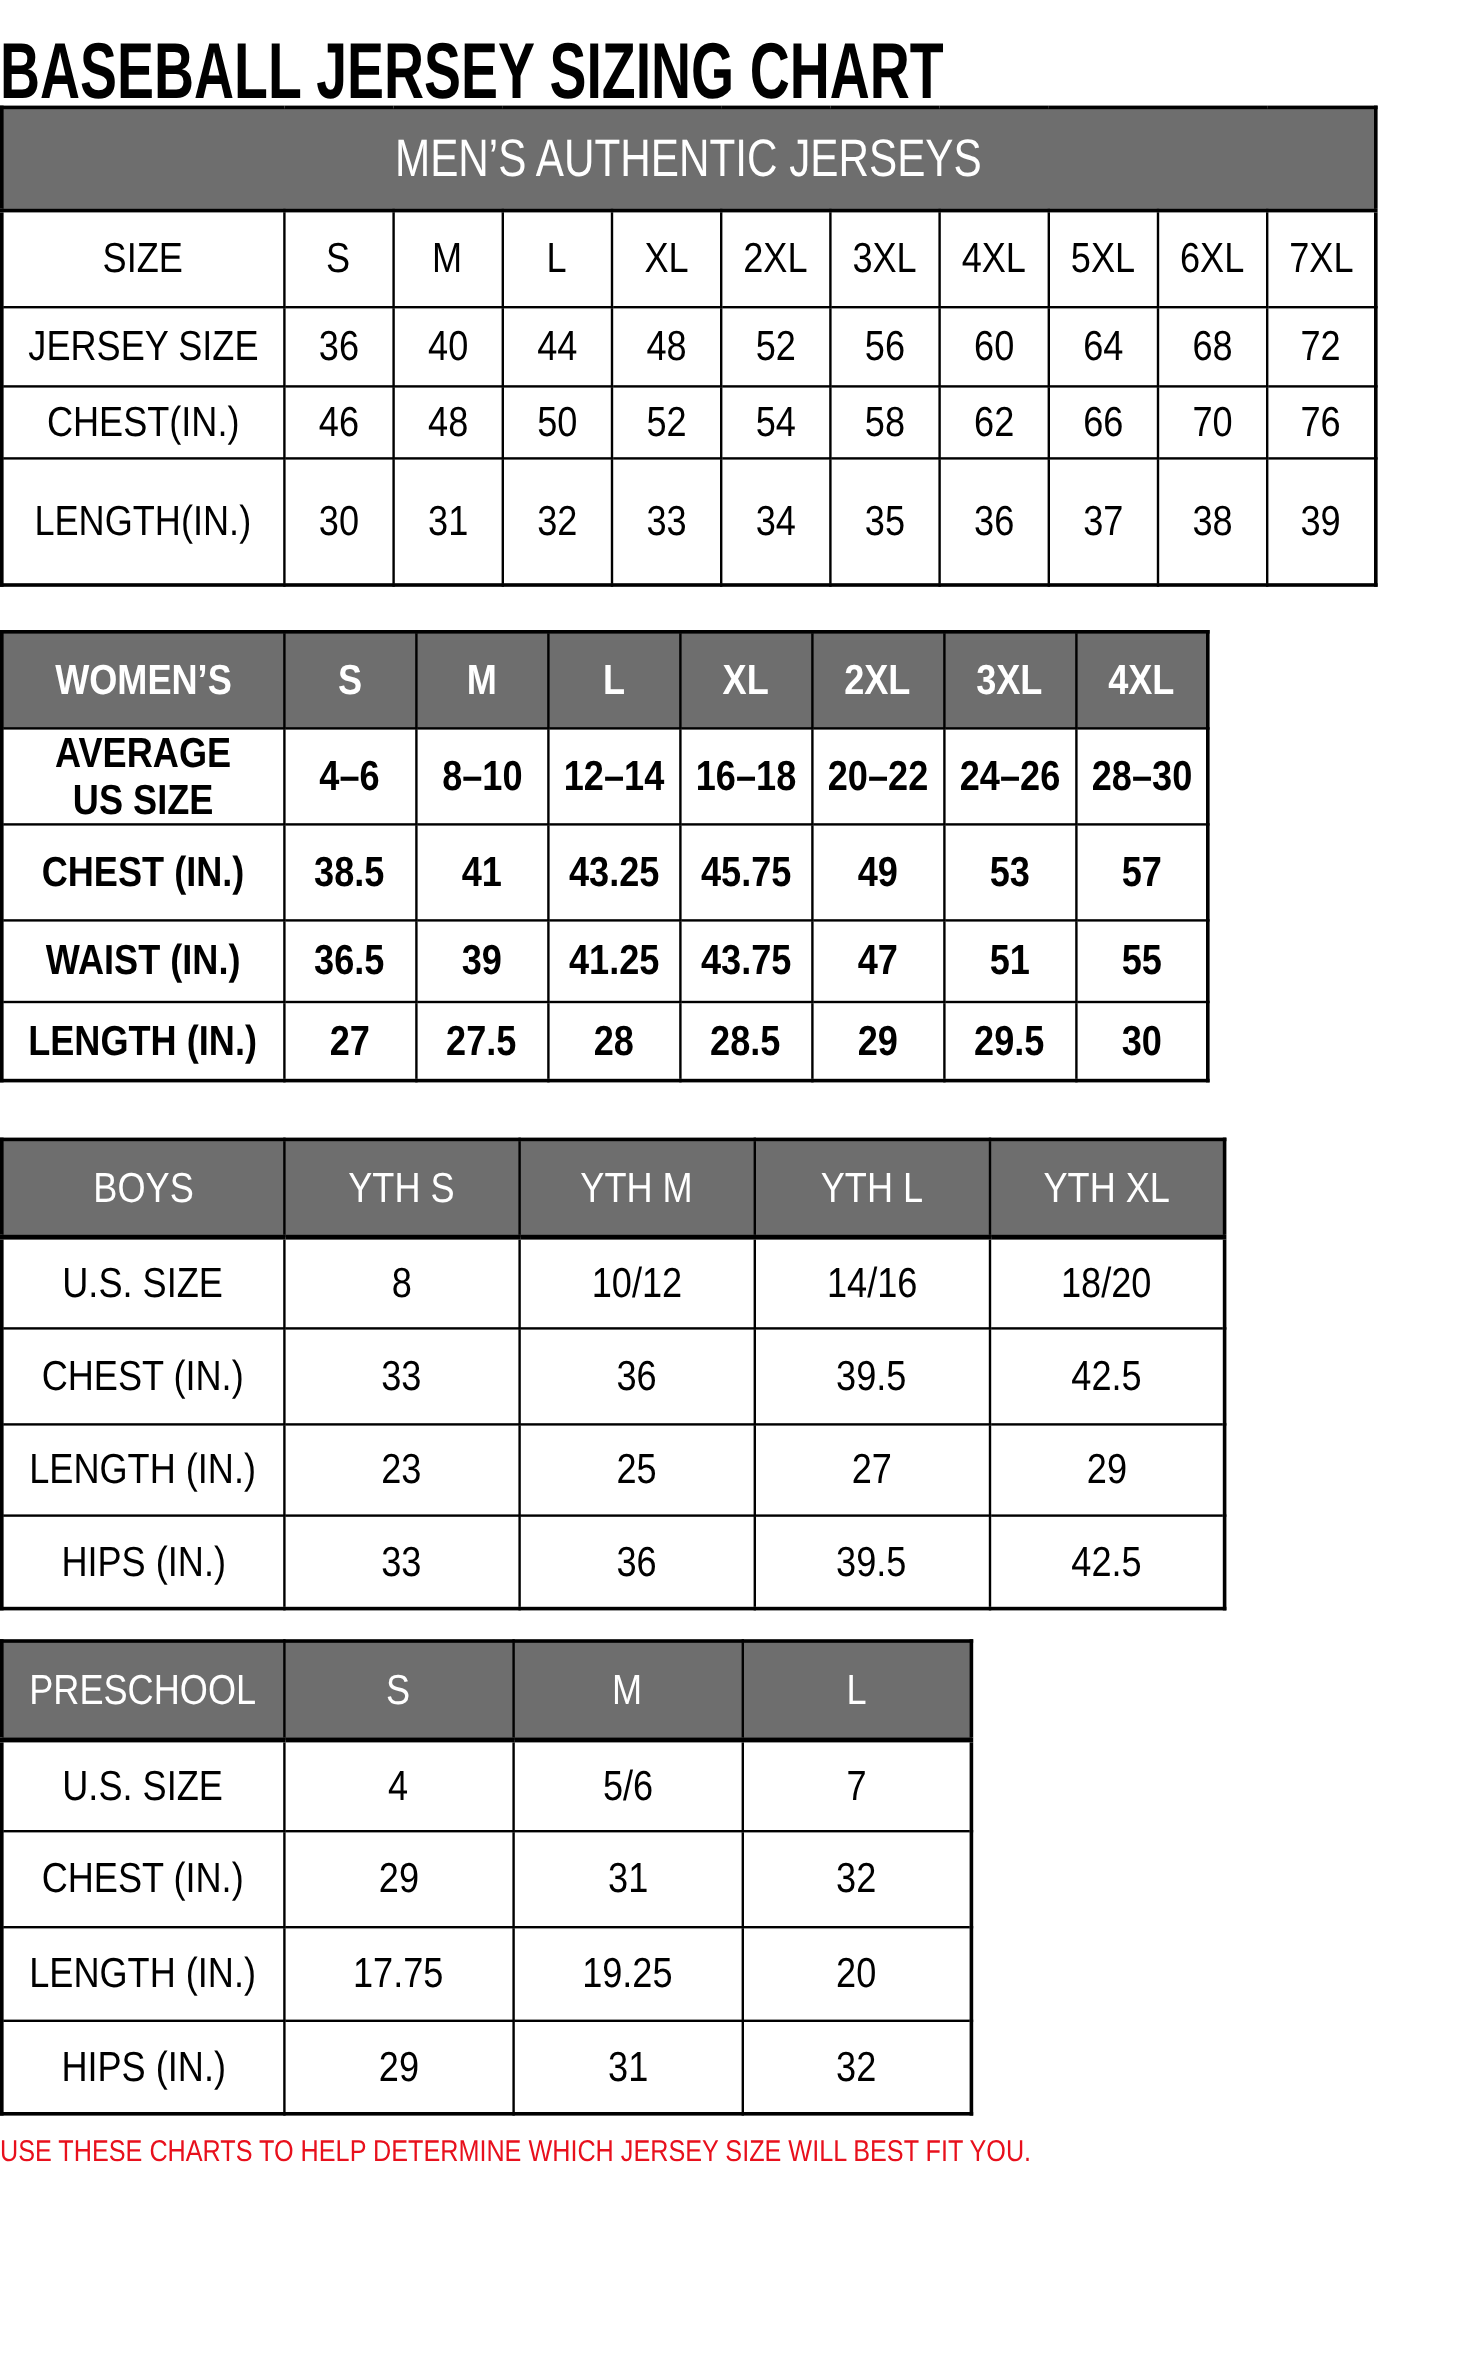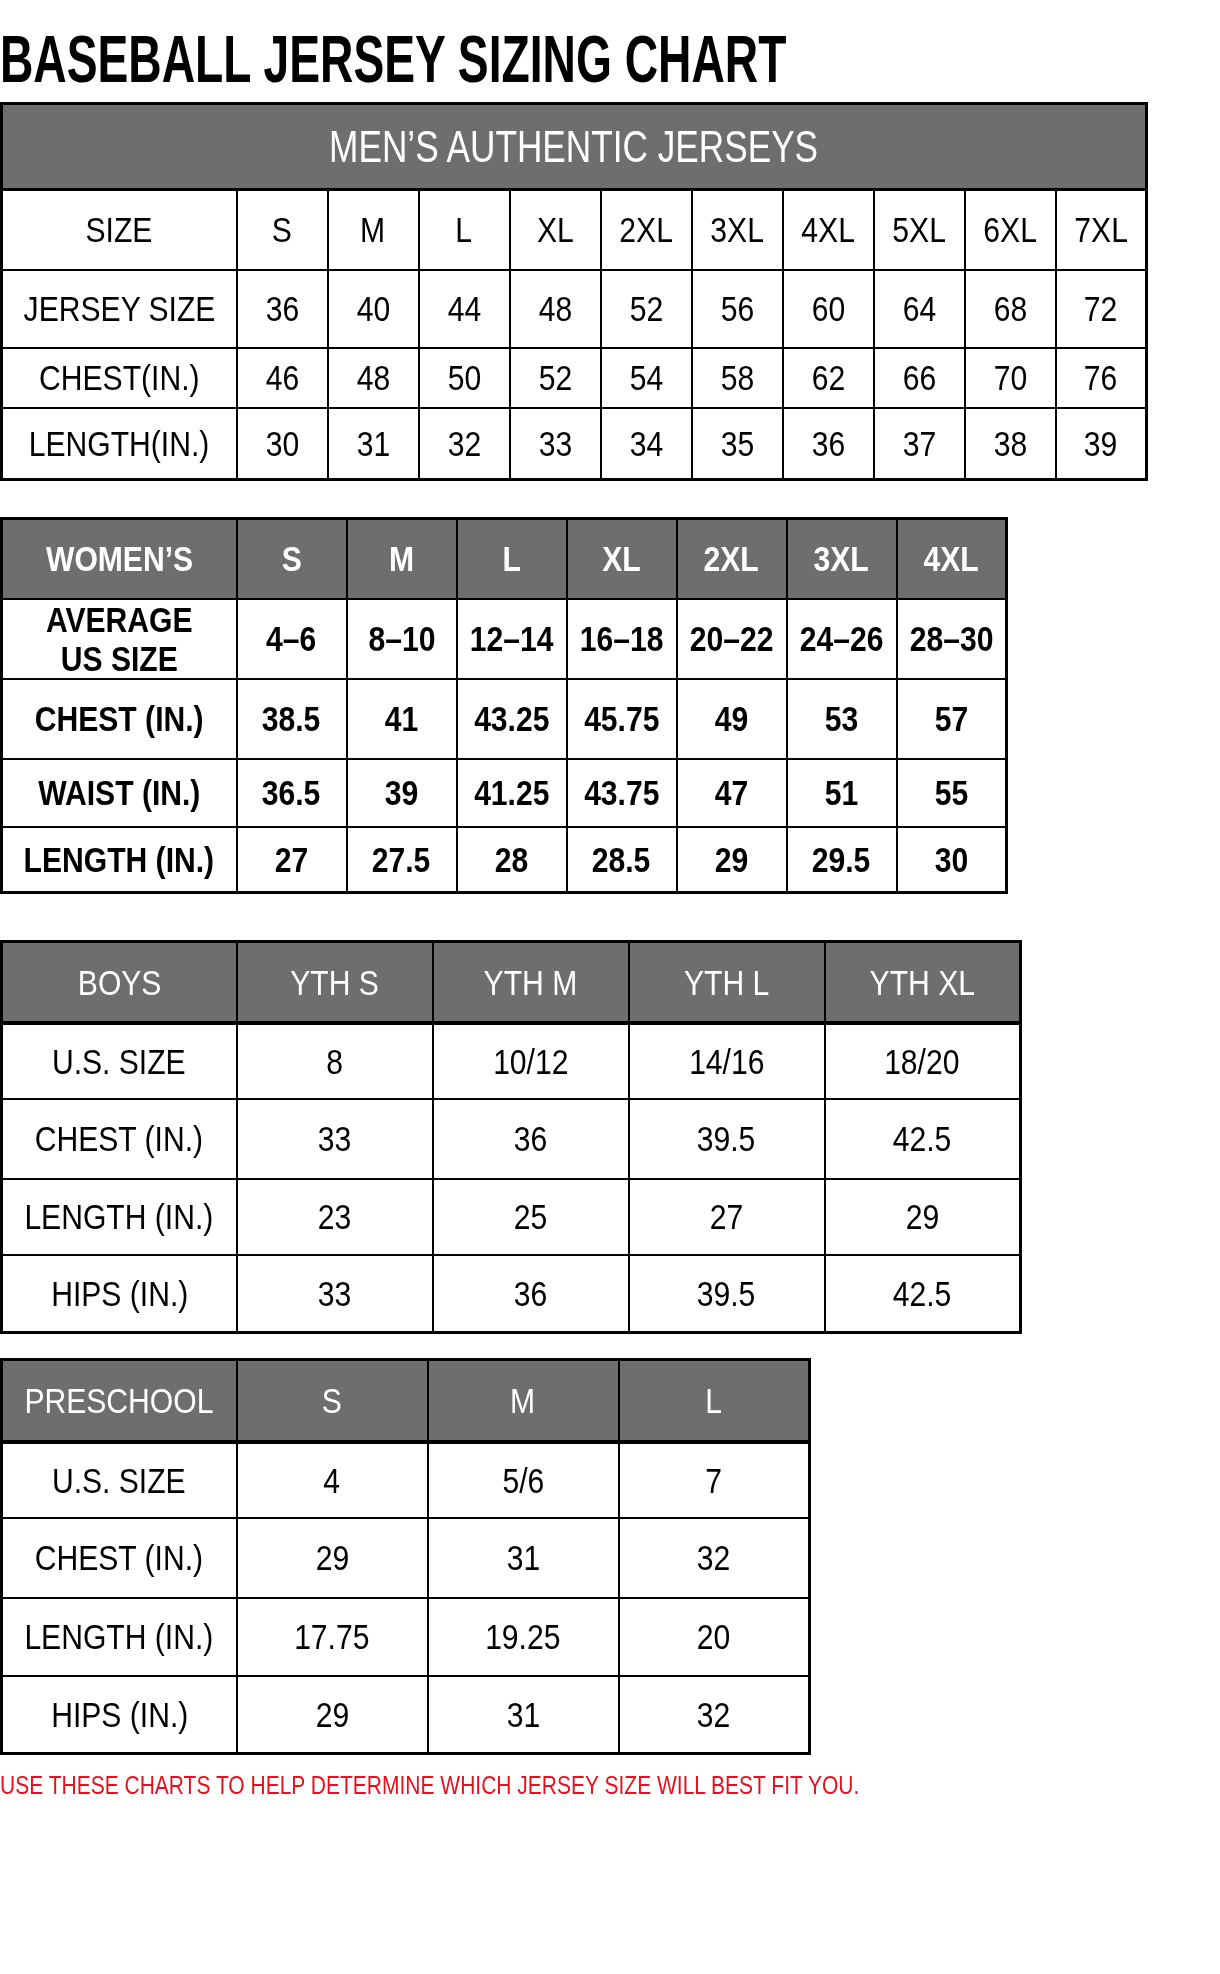--- a/index.html
+++ b/index.html
@@ -45,26 +45,26 @@
     border: 3px solid #000;
     font-size: 35px;
     line-height: 1.12;
   }
   table.szt td { border: 2px solid #000; padding: 0; vertical-align: middle; }
   table.szt td.hdr { background: #6e6e6e; color: #ffffff; }
   table.szt .cx { display: inline-block; transform: scaleX(0.86); transform-origin: center center; }
   table.szt td.lbl .cx, table.szt td.hdr .cx { white-space: pre-line; }
   table.szt td.bannercell .cx { font-size: 44px; transform: scaleX(0.80); }
 
-  table.mens { width: 1145px; margin-top: 14px; }
+  table.mens { width: 1145px; }
   .mens tr:nth-child(1) { height: 86px; }
   .mens tr:nth-child(2) { height: 80px; }
-  .mens tr:nth-child(3) { height: 78px; }
+  .mens tr:nth-child(3) { height: 66px; }
   .mens tr:nth-child(4) { height: 60px; }
-  .mens tr:nth-child(5) { height: 72px; }
+  .mens tr:nth-child(5) { height: 106px; }
   .mens tr:first-child td { border-bottom-width: 3px; }
 
   table.womens { width: 1005px; margin-top: 36px; font-weight: bold; }
   .womens tr:nth-child(1) { height: 80px; }
   .womens tr:nth-child(2) { height: 80px; }
   .womens tr:nth-child(3) { height: 80px; }
   .womens tr:nth-child(4) { height: 68px; }
   .womens tr:nth-child(5) { height: 66px; }
 
   table.boys { width: 1019px; margin-top: 46px; }

